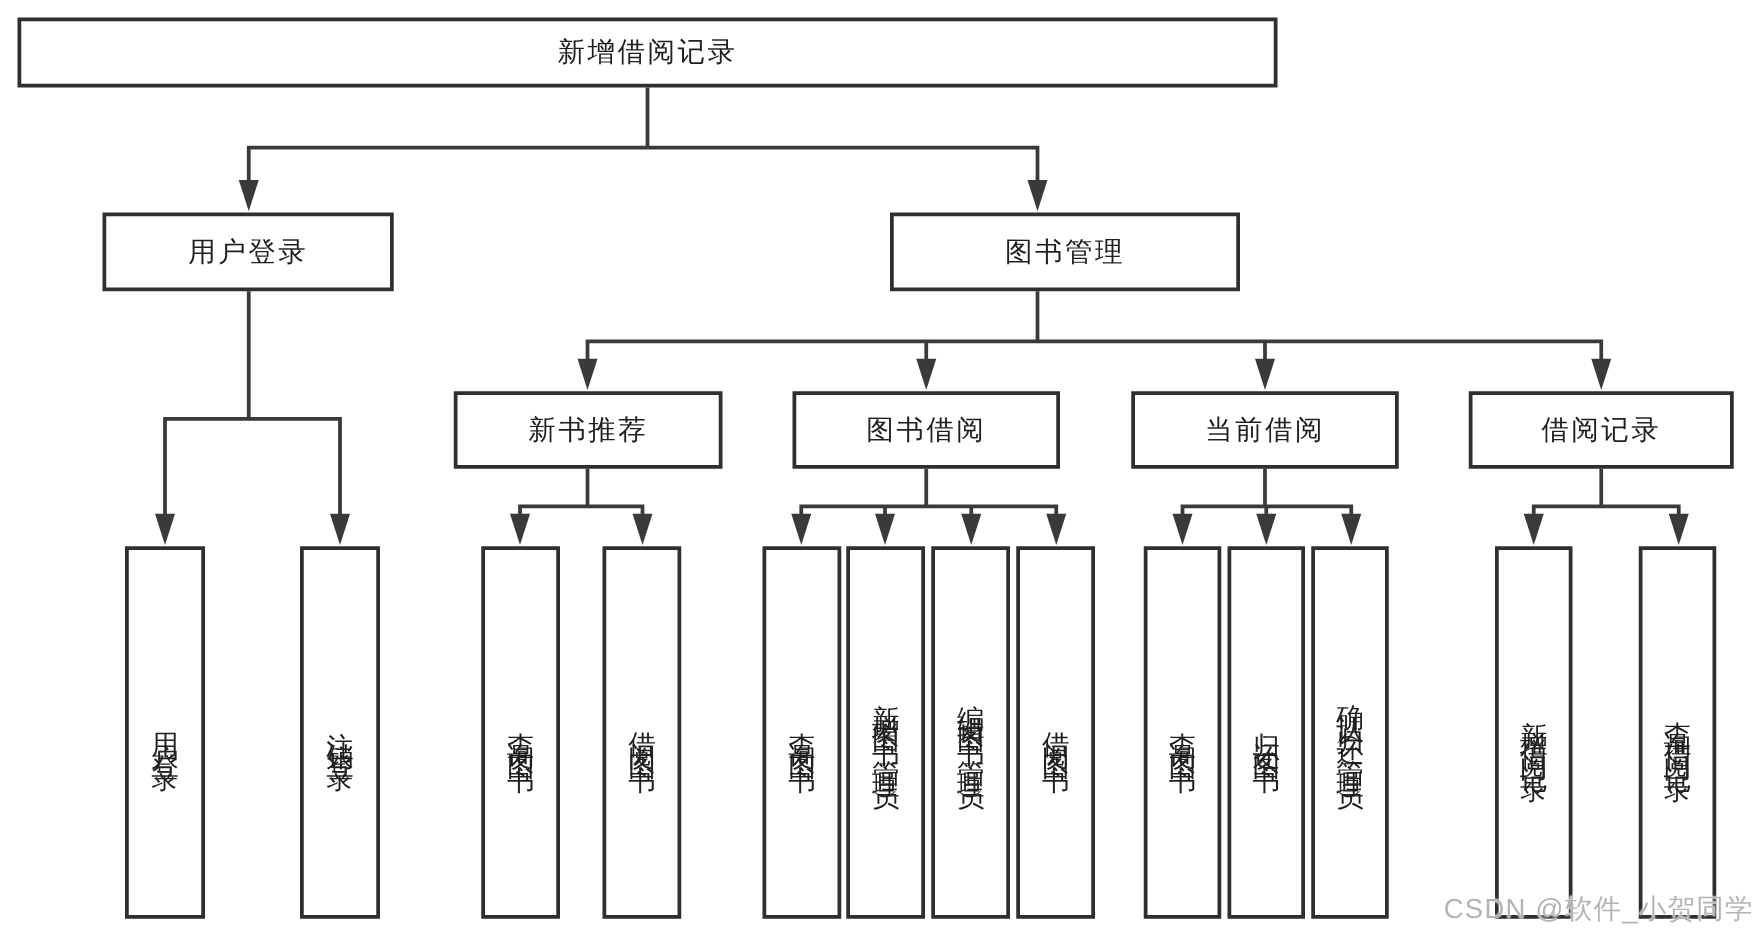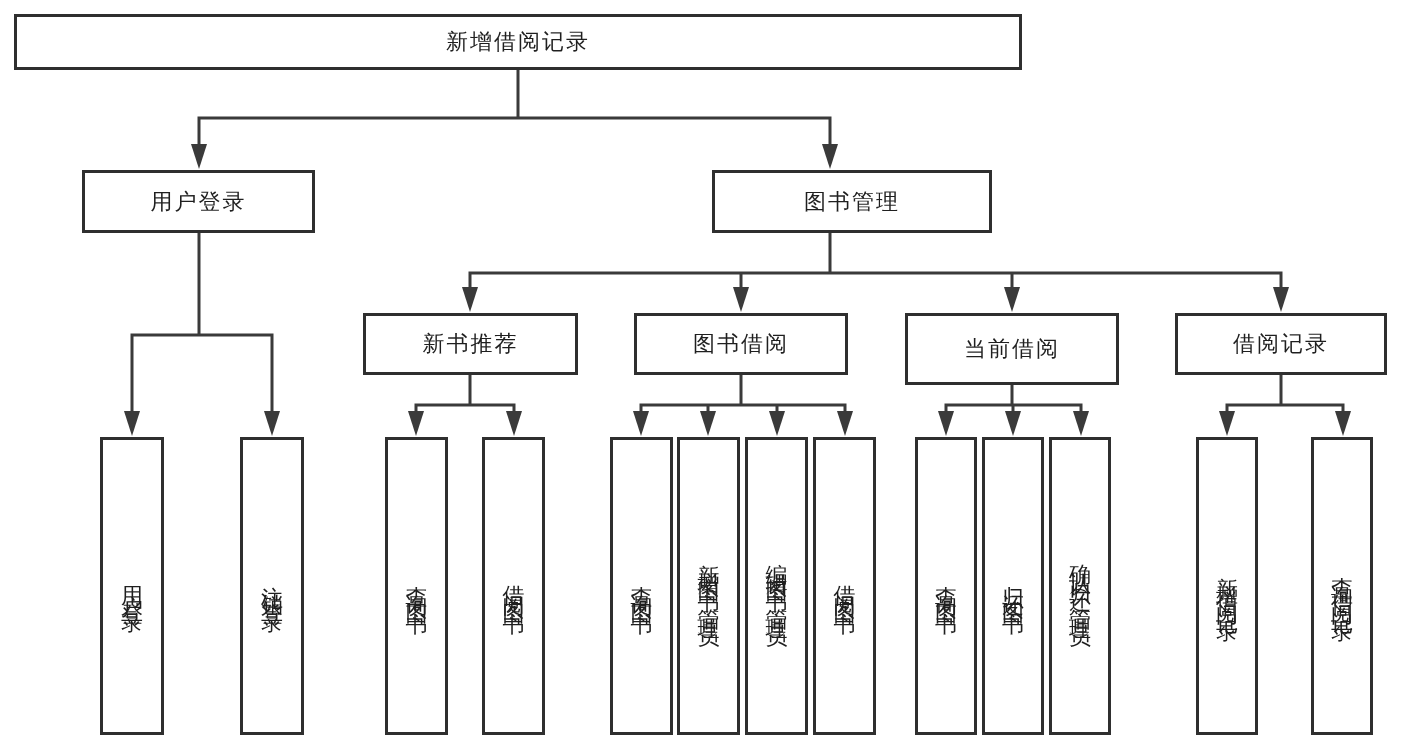--- a/index.html
+++ b/index.html
@@ -110,34 +110,35 @@
     <polygon points="1335,411 1351,411 1343,436"></polygon>
   </svg>
 
   <div class="node" style="left:14px;top:14px;width:1008px;height:56px">新增借阅记录</div>
 
   <div class="node" style="left:82px;top:170px;width:233px;height:63px">用户登录</div>
   <div class="node" style="left:712px;top:170px;width:280px;height:63px">图书管理</div>
 
   <div class="node" style="left:634px;top:313px;width:214px;height:62px">图书借阅</div>
   <div class="node" style="left:363px;top:313px;width:215px;height:62px">新书推荐</div>
-  <div class="node" style="left:905px;top:313px;width:214px;height:72px">当前借阅</div>
+  <div class="node" style="left:905px;top:313px;width:214px;height:62px">当前借阅</div>
   <div class="node" style="left:1175px;top:313px;width:212px;height:62px">借阅记录</div>
 
   <div class="node v" style="left:100px;top:437px;width:64px;height:298px">用户登录</div>
   <div class="node v" style="left:240px;top:437px;width:64px;height:298px">注销登录</div>
 
   <div class="node v" style="left:385px;top:437px;width:63px;height:298px">查询图书</div>
   <div class="node v" style="left:482px;top:437px;width:63px;height:298px">借阅图书</div>
 
   <div class="node v" style="left:610px;top:437px;width:63px;height:298px">查询图书</div>
   <div class="node v" style="left:677px;top:437px;width:63px;height:298px">新增图书（管理员）</div>
   <div class="node v" style="left:745px;top:437px;width:63px;height:298px">编辑图书（管理员）</div>
   <div class="node v" style="left:813px;top:437px;width:63px;height:298px">借阅图书</div>
 
   <div class="node v" style="left:915px;top:437px;width:62px;height:298px">查询图书</div>
   <div class="node v" style="left:982px;top:437px;width:62px;height:298px">归还图书</div>
   <div class="node v" style="left:1049px;top:437px;width:62px;height:298px">确认归还（管理员）</div>
 
   <div class="node v" style="left:1196px;top:437px;width:62px;height:298px">新增借阅记录</div>
   <div class="node v" style="left:1311px;top:437px;width:62px;height:298px">查询借阅记录</div>
 
+  <div class="watermark">CSDN @软件_小贺同学</div>
 </div>
 
 </body></html>

